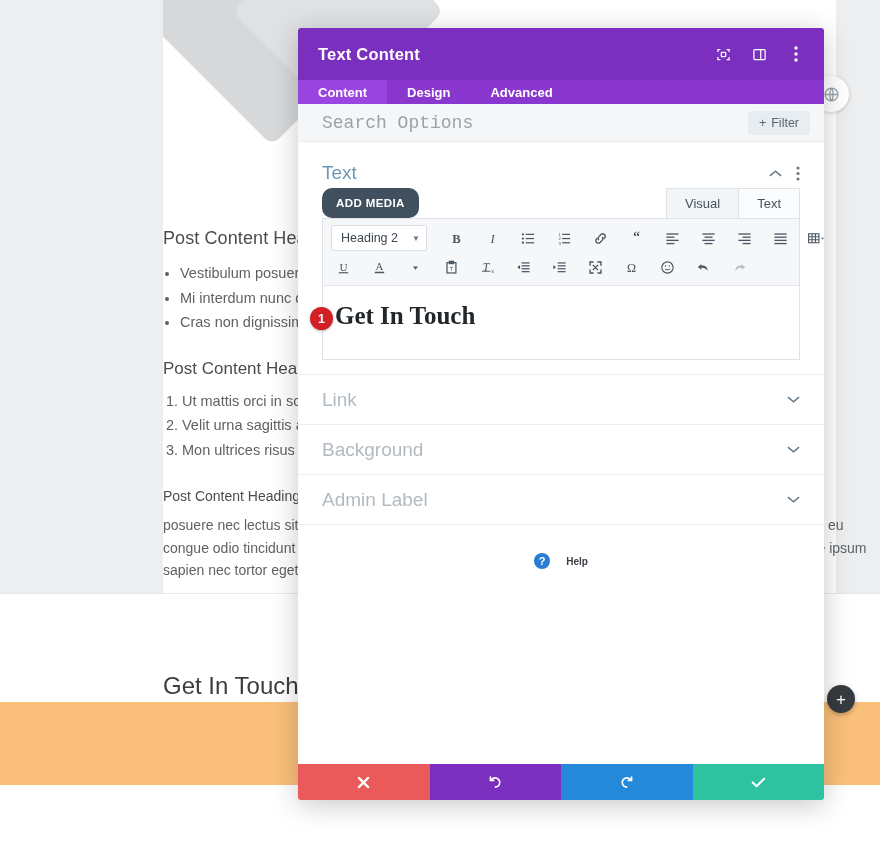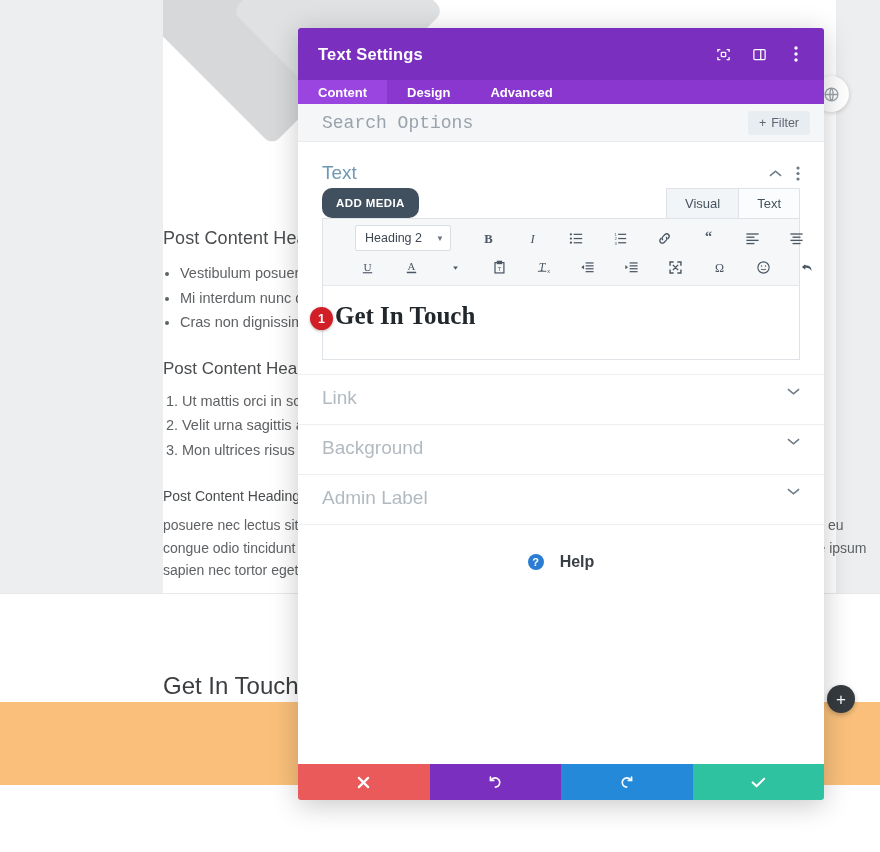--- a/index.html
+++ b/index.html
@@ -122,56 +122,56 @@
   .vt-tabs { display: flex; align-items: center; }
   .vt-tab {
     border: 1px solid #dfe3e8; border-bottom: none;
     padding: 7px 18px; font-size: 13px; color: #45525e;
     background: #fbfcfd; cursor: pointer; margin-left: -1px;
   }
   .vt-tab.active { background: #f2f5f7; }
 
   .ed-frame { border: 1px solid #dfe3e8; background: #fff; }
   .ed-toolbar { background: #f5f7f9; border-bottom: 1px solid #e4e8ec; padding: 6px 8px 5px; }
-  .ed-row { display: flex; align-items: center; gap: 19px; flex-wrap: nowrap; margin-left: 24px; }
+  .ed-row { display: flex; align-items: center; gap: 11px; flex-wrap: nowrap; }
   .ed-row + .ed-row { margin-top: 4px; }
   .ed-btn {
     width: 25px; height: 25px; display: flex; align-items: center; justify-content: center;
     color: #4a5662; cursor: pointer; border-radius: 2px; flex: 0 0 auto;
   }
   .ed-btn.dim { color: #b6bec6; }
   .ed-sel {
     display: flex; align-items: center; justify-content: space-between;
     width: 96px; height: 26px; border: 1px solid #d9dfe4; background: #fff;
     font-size: 12.5px; color: #3d464f; padding: 0 6px 0 9px; cursor: pointer;
     margin-right: 6px; border-radius: 2px; flex: 0 0 auto;
   }
   .ed-caret { font-size: 8px; color: #6b757e; }
   .ed-area {
     min-height: 73px; padding: 16px 12px 10px;
     font-family: "Liberation Serif", serif;
     font-size: 25px; font-weight: bold; color: #22272b;
   }
 
   .sect-closed {
-    display: flex; align-items: flex-start; padding: 12px 24px;
+    display: flex; align-items: center; padding: 4px 24px;
     height: 50px; border-top: 1px solid #eceff1; cursor: pointer;
   }
   .sect-title-closed { flex: 1; font-size: 19px; color: #b2bac1; font-weight: 400; }
 
   .help-row {
     display: flex; align-items: center; justify-content: center; gap: 8px;
     padding: 28px 0 30px; border-top: 1px solid #eceff1;
   }
   .help-ic {
     width: 16px; height: 16px; border-radius: 50%; background: #2b7cd3;
     color: #fff; font-size: 11px; font-weight: bold;
     display: flex; align-items: center; justify-content: center;
   }
-  .help-txt { font-size: 16px; color: #3a3f45; font-weight: bold; margin-left: 8px; }
+  .help-txt { font-size: 10px; color: #3a3f45; font-weight: bold; margin-left: 8px; }
 
   .m-footer { height: 36px; display: flex; flex: 0 0 auto; }
   .f-btn {
     flex: 1; display: flex; align-items: center; justify-content: center;
     cursor: pointer; color: #fff;
   }
 
   .badge-one {
     position: absolute; left: 310px; top: 307px;
     width: 23px; height: 23px; border-radius: 50%;
@@ -222,21 +222,21 @@
       <circle cx="12" cy="12" r="9"></circle>
         <path d="M3 12h18M12 3c3 3.2 3 14.8 0 18M12 3c-3 3.2-3 14.8 0 18"></path>
     </svg>
   </div>
   <div class="plus-fab">+</div>
 </div>
 
 <div id="modal">
 
   <div class="m-header">
-    <div class="m-title">Text Settings</div>
+    <div class="m-title">Text Content</div>
     <div class="m-hicons">
       <div class="m-hicon">
         <svg width="15" height="15" viewBox="0 0 24 24" fill="none" stroke="#fff" stroke-width="2">
           <path d="M3 8V4h4M21 8V4h-4M3 16v4h4M21 16v4h-4"></path>
           <rect x="8.5" y="8.5" width="7" height="7" rx="1.2"></rect>
         </svg>
       </div>
       <div class="m-hicon">
         <svg width="15" height="15" viewBox="0 0 24 24" fill="none" stroke="#fff" stroke-width="2">
           <rect x="3" y="4" width="18" height="16" rx="1.5"></rect>

